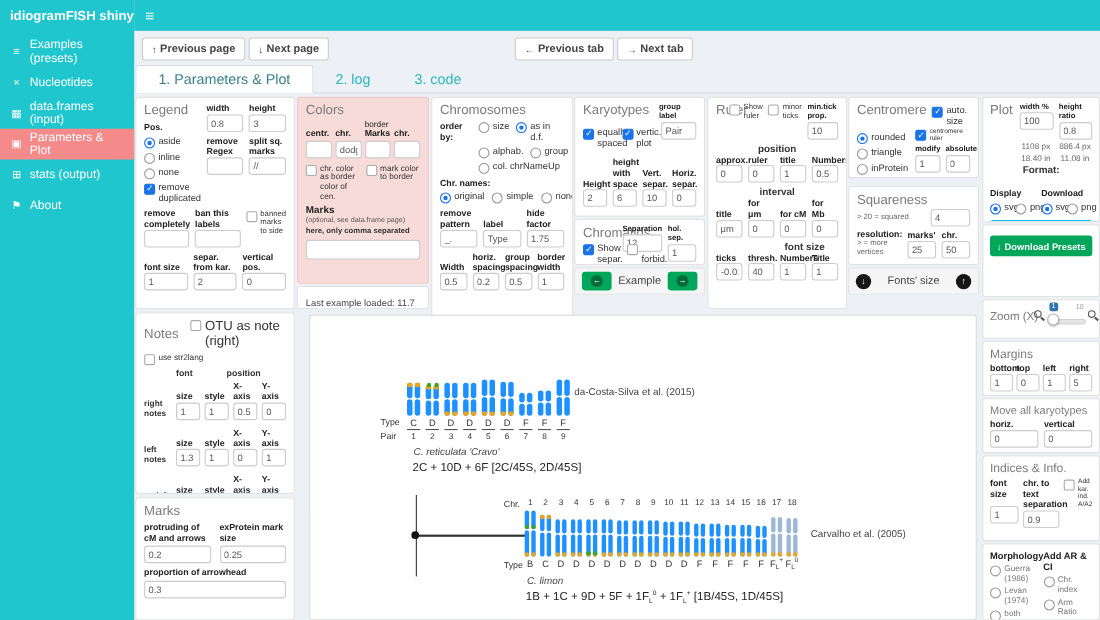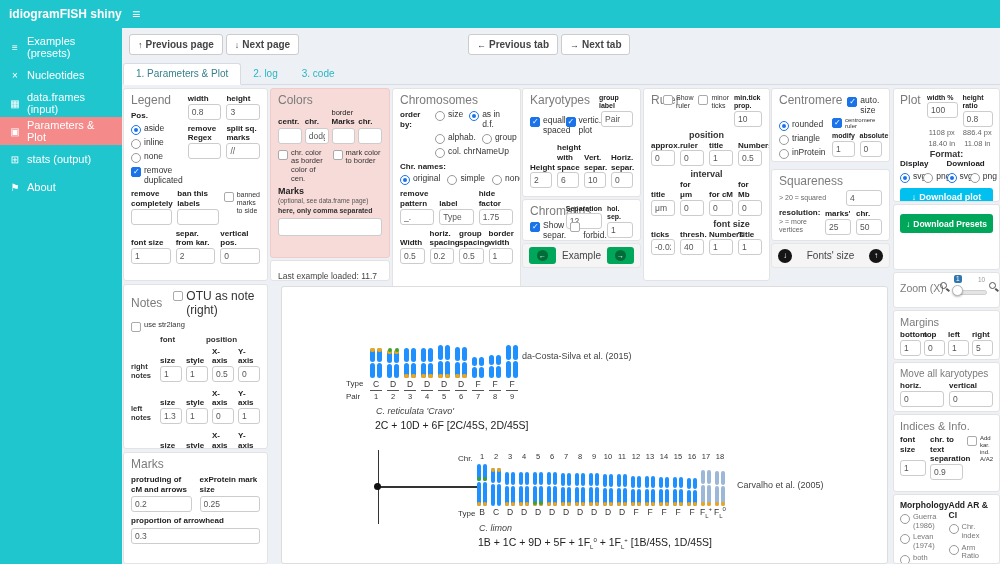--- a/index.html
+++ b/index.html
@@ -12,21 +12,21 @@
 #brand{height:28px;line-height:28px;padding-left:9px;color:#fff;font-weight:bold;font-size:12px;white-space:nowrap}
 #menu{margin-top:5px}
 .side-item{display:flex;align-items:center;gap:6px;height:28px;padding:0 9px;color:#fff;font-size:11px;cursor:pointer}
 .side-item[data-on="true"]{background:#f48a8a}
 .side-icon{width:12px;text-align:center;font-size:10px;flex:0 0 12px}
 
 .navbtns{position:absolute;display:flex;gap:3px}
 .nbtn{background:#fff;border:1px solid #ccc;border-radius:3px;font-size:10px;font-weight:bold;color:#444;padding:4px 8px;display:flex;gap:3px;align-items:center;cursor:pointer;white-space:nowrap}
 .nbtn .ar{font-size:9px}
 #tabbar{position:absolute;left:123px;top:62px;width:877px;height:23px;display:flex;align-items:flex-end;border-bottom:1px solid #d8dce2}
-.tab{padding:4px 12px 5px;font-size:10px;color:#29b7c3;cursor:pointer;white-space:nowrap}
+.tab{padding:4px 20px 5px;font-size:13px;color:#29b7c3;cursor:pointer;white-space:nowrap}
 .tab[data-on="true"]{background:#fff;border:1px solid #d8dce2;border-bottom:1px solid #fff;border-radius:3px 3px 0 0;color:#38808c;margin-bottom:-1px}
 
 .p{position:absolute;background:#fff;border:1px solid #e3e3e3;border-radius:3px;padding:5px 7px;overflow:hidden}
 .p.pink{background:#f7dbd8;border-color:#efccc9}
 .t{font-size:12px;color:#7b7b7b;font-weight:400;line-height:1.1}
 .flb{font-size:8px;font-weight:bold;line-height:1.2;color:#222;display:block}
 .in{width:100%;height:16px;border:1px solid #ccc;border-radius:3px;font-size:8.5px;color:#555;padding:0 3px;background:#fff;font-family:inherit;display:block}
 .rw{display:flex;gap:5px;margin-top:4px;align-items:flex-end}
 .rws{display:flex;gap:5px;margin-top:2px;align-items:flex-start}
 .c1{flex:1;min-width:0}
@@ -577,21 +577,21 @@
         <span class="flb tiny">height ratio</span>
         <input class="in" value="0.8" style="">
       </div>
   </div>
   <div style="display:flex;gap:4px">
     <div style="width:22px"></div>
     <div class="c1 dim"><span>1108 px</span><br><span>18.40 in</span></div>
     <div class="c1 dim"><span>886.4 px</span><br><span>11.08 in</span></div>
   </div>
   <div class="hdr" style="margin-top:1px">Format:</div>
-  <div style="display:flex;margin-top:0">
+  <div style="display:flex;margin-top:12px">
     <span class="flb c1">Display</span>
     <span class="flb c1">Download</span>
   </div>
   <div style="display:flex">
     <label class="opt c1">
         <span class="rad" data-on="true"></span>
         <span class="olb">svg</span>
       </label>
     <label class="opt c1">
         <span class="rad" data-on="false"></span>

